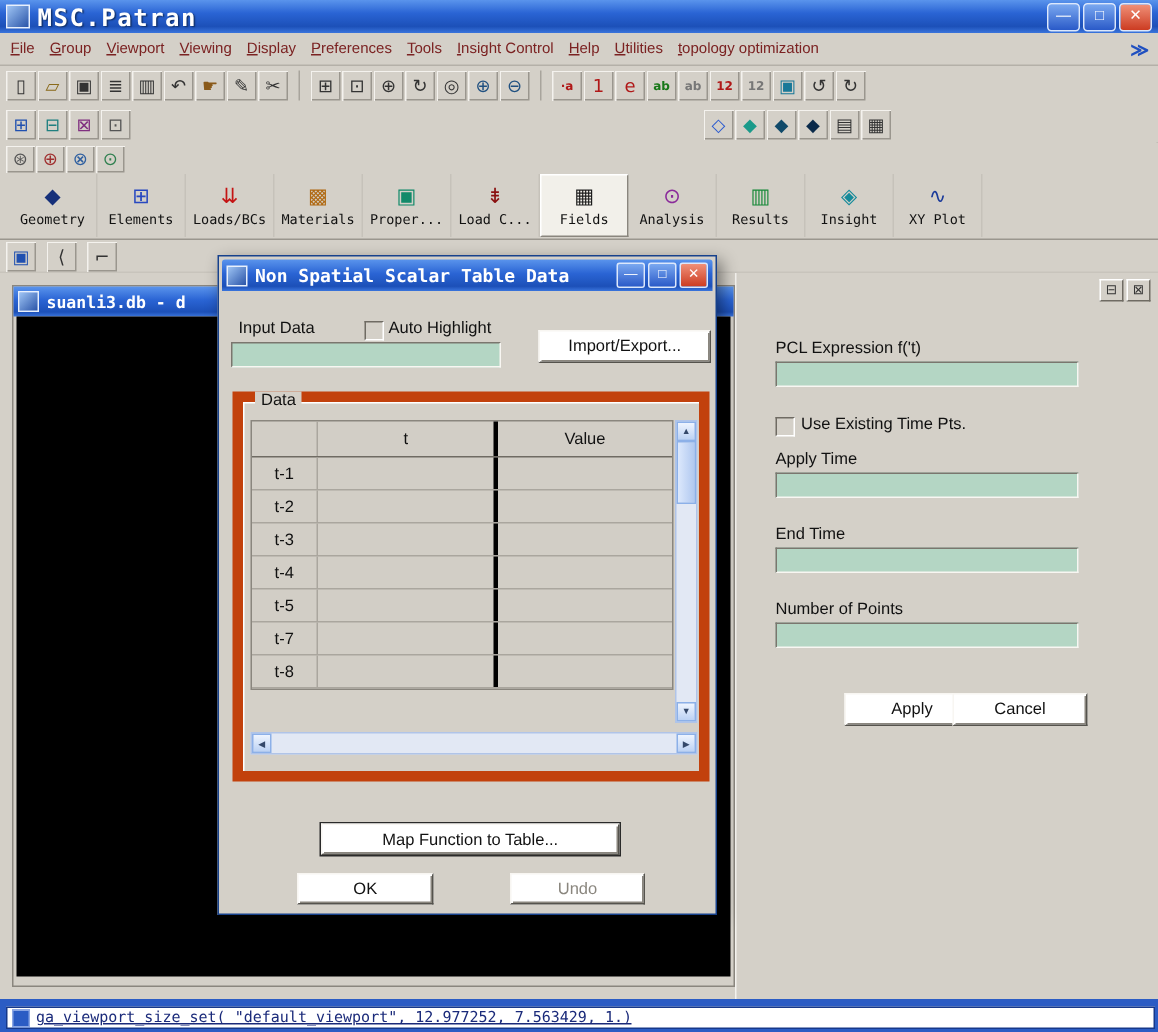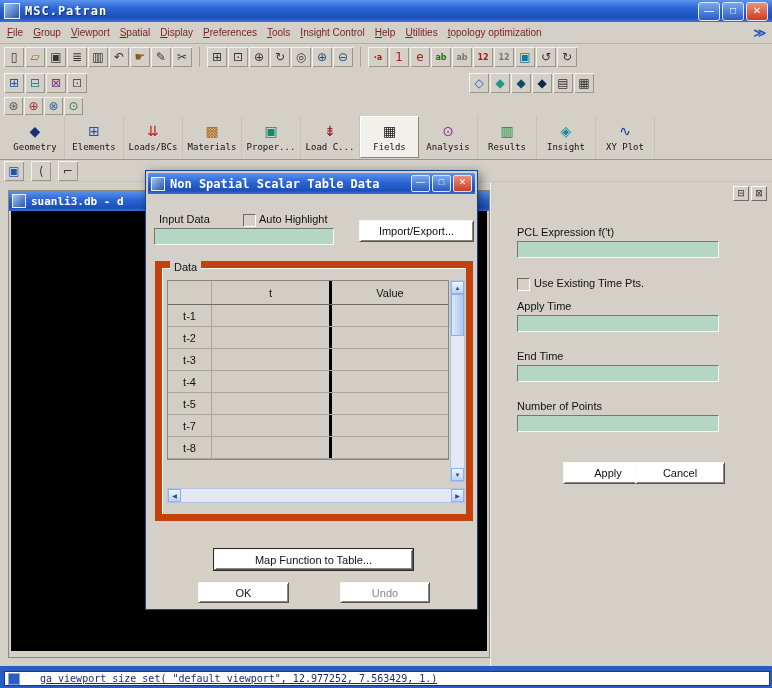--- a/index.html
+++ b/index.html
@@ -5,21 +5,21 @@
   html,body{margin:0;padding:0;background:#777;}
   .app{position:relative;width:772px;height:688px;background:#d4d0c8;overflow:hidden;
        font-family:"Liberation Sans",sans-serif;box-shadow:inset -1px 0 0 #8a867e,inset 0 -1px 0 #8a867e;}
 
   
   .titlebar{position:absolute;left:0;top:0;width:772px;height:22px;display:flex;align-items:center;
     padding:0 4px;box-sizing:border-box;
     background:linear-gradient(180deg,#5a94ec 0%,#2a64d4 40%,#1c50b8 80%,#3a74dc 100%);}
   .title-app-icon{width:14px;height:14px;margin-right:5px;background:linear-gradient(135deg,#9ec4f4,#2a54a8);
     border:1px solid #e8f0fc;}
-  .title-text{color:#fff;font-family:"DejaVu Sans Mono",monospace;font-weight:bold;font-size:12px;
+  .title-text{color:#fff;font-family:"DejaVu Sans Mono",monospace;font-weight:bold;font-size:16px;
     letter-spacing:1px;text-shadow:1px 1px 1px #10306a;}
   .winbtns{margin-left:auto;display:flex;gap:2px;}
   .wbtn{width:20px;height:17px;border-radius:3px;border:1px solid #dce8fc;color:#fff;font-size:10px;
     line-height:15px;text-align:center;background:linear-gradient(180deg,#7aa8f0,#2a5ac8);cursor:default;}
   .wbtn.close{background:linear-gradient(180deg,#f09078,#cc3c22);}
 
   
   .menubar{position:absolute;left:0;top:22px;width:772px;height:22px;display:flex;align-items:center;
     background:#d4d0c8;border-bottom:1px solid #b4b0a8;box-sizing:border-box;padding:0 2px;}
   .menu-item{display:inline-block;font-family:Liberation Sans, sans-serif;font-size:10px;color:#7b2222;
@@ -127,21 +127,21 @@
   .sthumb{position:absolute;left:0;top:0;width:100%;height:42px;
     background:linear-gradient(90deg,#dce8fc,#b0c8f0);border:1px solid #8cb0e8;box-sizing:border-box;}
 
   .dlg-map{position:absolute;left:68px;top:378px;width:199px;height:21px;}
   .dlg-ok{position:absolute;left:52px;top:411px;width:91px;height:21px;}
   .dlg-undo{position:absolute;left:194px;top:411px;width:90px;height:21px;}
 
   
   .cmdbar{position:absolute;left:0;top:666px;width:772px;height:22px;background:#2b5cc4;z-index:5;}
   .cmd-field{position:absolute;left:4px;top:5px;right:2px;height:15px;background:#fff;
-    border:1px solid #16388a;display:flex;align-items:center;gap:20px;padding-left:3px;box-sizing:border-box;}
+    border:1px solid #16388a;display:flex;align-items:center;gap:4px;padding-left:3px;box-sizing:border-box;}
   .cmd-icon{width:10px;height:10px;background:#2b5cc4;border:1px solid #8aa6e4;flex:0 0 auto;}
   .cmd-text{font-family:"DejaVu Sans Mono",monospace;font-size:10px;color:#1a2a7a;
     text-decoration:underline;white-space:nowrap;overflow:hidden;}
 </style>
 </head>
 <body>
 
 <div class="app">
 
   <div class="titlebar">
@@ -152,21 +152,21 @@
       <div class="wbtn">□</div>
       <div class="wbtn close">✕</div>
     </div>
   </div>
 
   <div class="menubar">
     <span id="menu-items" style="display:flex;align-items:center;">
         <span class="menu-item">File</span>
         <span class="menu-item">Group</span>
         <span class="menu-item">Viewport</span>
-        <span class="menu-item">Spatial</span>
+        <span class="menu-item">Viewing</span>
         <span class="menu-item">Display</span>
         <span class="menu-item">Preferences</span>
         <span class="menu-item">Tools</span>
         <span class="menu-item">Insight Control</span>
         <span class="menu-item">Help</span>
         <span class="menu-item">Utilities</span>
         <span class="menu-item">topology optimization</span>
       </span>
     <span class="menu-flag">≫</span>
   </div>

